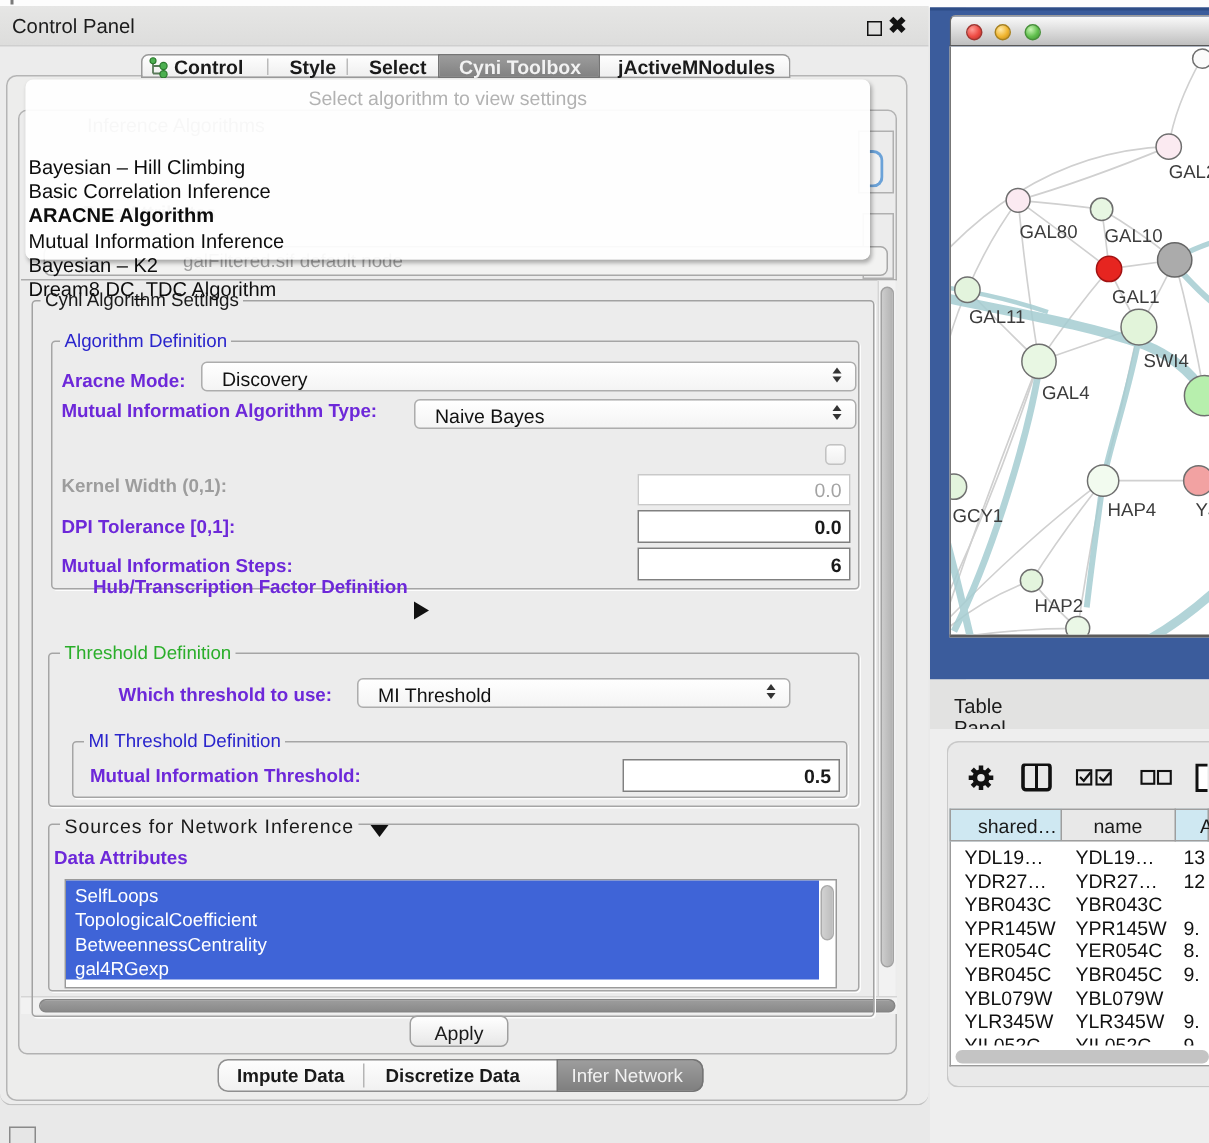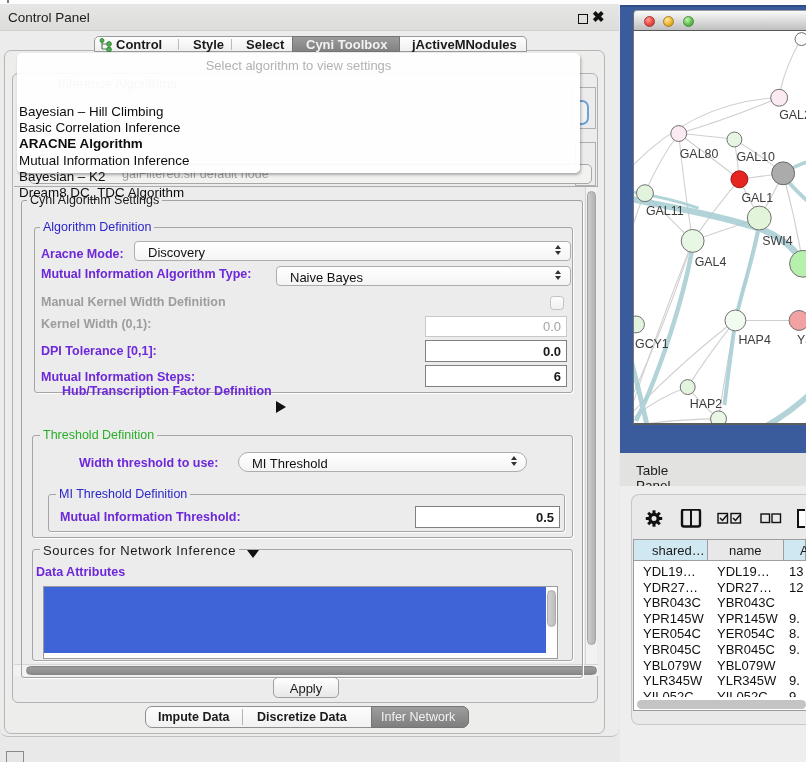--- a/index.html
+++ b/index.html
@@ -102,42 +102,41 @@
 
   <div class="lbl" style="left:41px;top:267px;">Mutual Information Algorithm Type:</div>
   <div class="combo" style="left:276px;top:266px;width:295px;height:20px;">
     <span class="ct">Naive Bayes</span>
     <div class="spin" style="top:3px;">
         <div class="up"></div>
         <div class="dn"></div>
       </div>
   </div>
 
-  <div class="lbl dis" style="left:41px;top:295px;">Manual Kernel Width Definition</div>
   <div class="abs" style="left:550px;top:296px;width:14px;height:14px;border:1px solid #c2c2c2;border-radius:3.5px;
        background:linear-gradient(#fdfdfd,#f0f0f0);"></div>
 
   <div class="lbl dis" style="left:41px;top:317px;">Kernel Width (0,1):</div>
   <div class="fld" style="left:425px;top:316px;width:142px;height:21px;border:1px solid #c9c9c9;color:#a3a3a3;padding-top:2px;">0.0</div>
 
   <div class="lbl" style="left:41px;top:344px;">DPI Tolerance [0,1]:</div>
   <div class="fld b" style="left:425px;top:340px;width:142px;height:22px;border:1px solid #808080;padding-top:2.5px;">0.0</div>
 
   <div class="lbl" style="left:41px;top:370px;">Mutual Information Steps:</div>
   <div class="fld b" style="left:425px;top:365px;width:142px;height:22px;border:1px solid #808080;padding-top:2.5px;">6</div>
 
   <div class="lbl" style="left:42px;top:384px;font-size:12.5px;padding-left:20px;">Hub/Transcription Factor Definition</div>
   <div class="abs" style="left:276px;top:401px;width:0;height:0;border-top:6.5px solid transparent;
        border-bottom:6.5px solid transparent;border-left:10px solid #111;"></div>
 
   <div class="grp" style="left:32px;top:435px;width:541px;height:103px;"></div>
   <div class="gt" style="left:40px;top:428px;color:#2aae2a;">Threshold Definition</div>
 
-  <div class="lbl" style="left:79px;top:456px;">Width threshold to use:</div>
-  <div class="combo" style="left:238px;top:452px;width:289px;height:20px;border-radius:10px;">
+  <div class="lbl" style="left:79px;top:456px;">Which threshold to use:</div>
+  <div class="combo" style="left:238px;top:452px;width:289px;height:20px;">
     <span class="ct">MI Threshold</span>
     <div class="spin" style="top:3px;">
         <div class="up"></div>
         <div class="dn"></div>
       </div>
   </div>
 
   <div class="grp" style="left:48px;top:494px;width:517px;height:38px;"></div>
   <div class="gt" style="left:56px;top:487px;color:#2a25cc;">MI Threshold Definition</div>
 
@@ -145,20 +144,23 @@
   <div class="fld b" style="left:415px;top:506px;width:145px;height:22px;border:1px solid #808080;padding-top:2.5px;">0.5</div>
 
   <div class="grp" style="left:32px;top:549px;width:541px;height:112px;"></div>
   <div class="gt" style="left:40px;top:543px;font-size:13px;letter-spacing:0.6px;">Sources for Network Inference</div>
   <div class="abs" style="left:247px;top:550px;width:0;height:0;border-left:6.5px solid transparent;
        border-right:6.5px solid transparent;border-top:8px solid #111;"></div>
 
   <div class="lbl" style="left:36px;top:565px;">Data Attributes</div>
   <div class="abs" style="left:43px;top:586px;width:515px;height:73px;background:#fff;border:1px solid #9a9a9a;"></div>
   <div class="abs" style="left:44px;top:587px;width:502px;height:66px;background:#3f64d7;"></div>
+  <div class="abs" style="left:50px;top:589px;font-size:12.5px;color:#fff;line-height:16.3px;">
+    SelfLoops<br>TopologicalCoefficient<br>BetweennessCentrality<br>gal4RGexp
+  </div>
   <div class="abs" style="left:547px;top:590px;width:9px;height:37px;background:linear-gradient(90deg,#d2d2d2,#bdbdbd);
        border:1px solid #ababab;border-radius:5px;"></div>
 
   <div class="abs" style="left:273px;top:677px;width:66px;height:21px;background:linear-gradient(#ffffff,#e7e7e7);
        border:1px solid #a0a0a0;border-radius:5px;text-align:center;font-size:13px;padding-top:2.5px;">Apply</div>
 
   <div class="abs" style="left:145px;top:706px;width:324px;height:22px;background:linear-gradient(#fdfdfd,#f1f1f1);
        border:1px solid #8f8f8f;border-radius:7px;"></div>
   <div class="abs" style="left:371px;top:706px;width:98px;height:22px;background:linear-gradient(#9d9d9d,#7f7f7f);
        border:1px solid #757575;border-radius:0 7px 7px 0;"></div>

